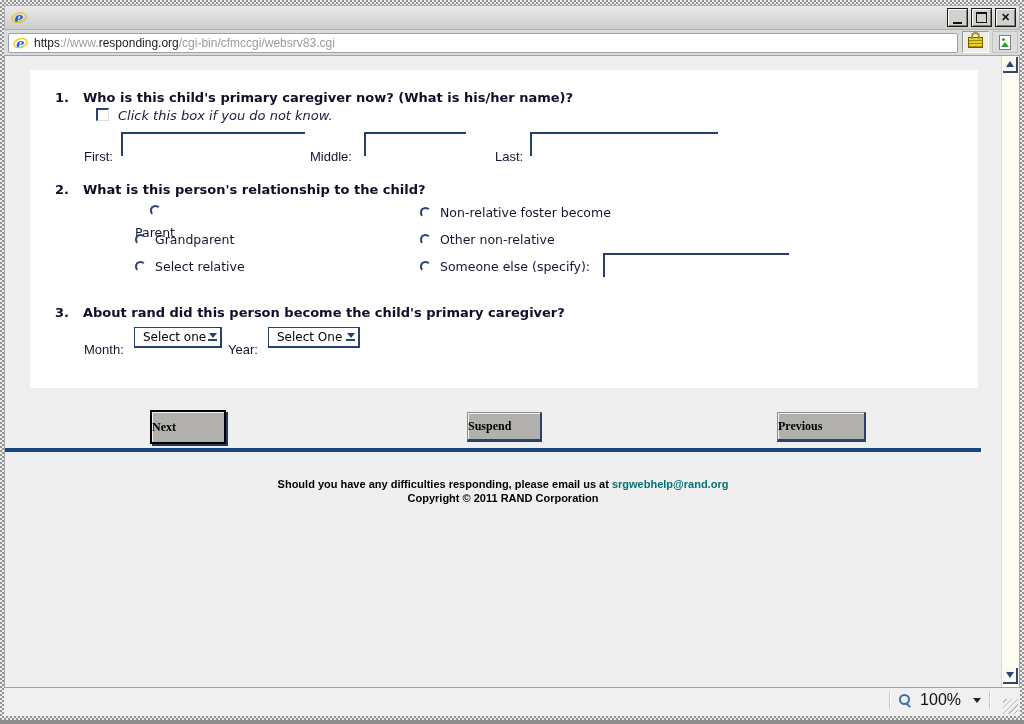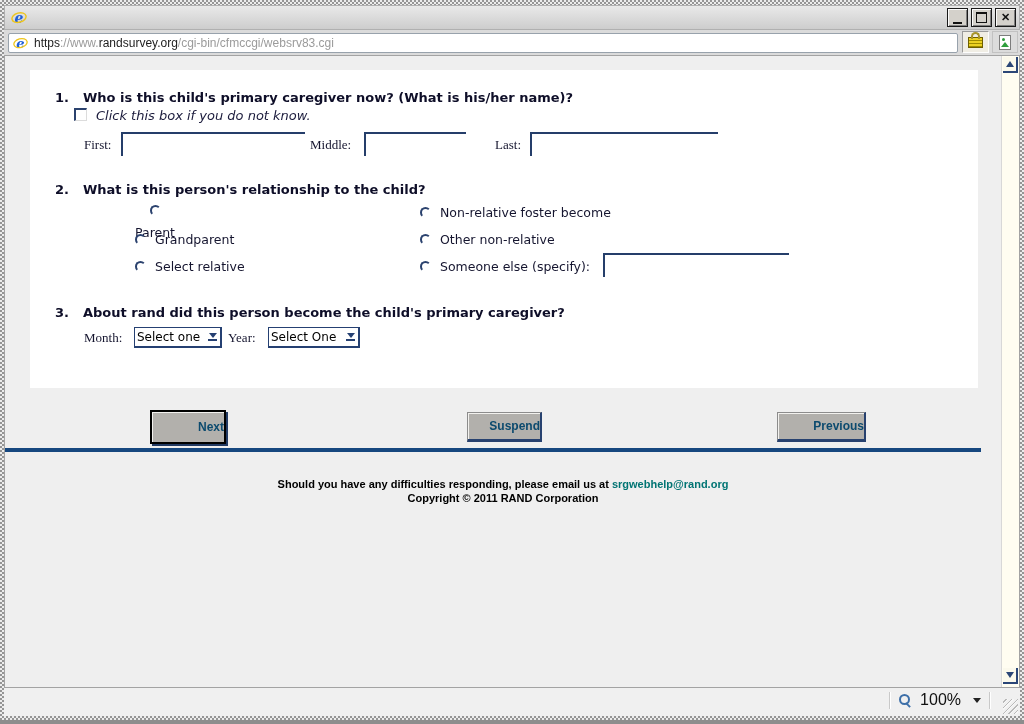--- a/index.html
+++ b/index.html
@@ -60,62 +60,62 @@
   .panel{position:absolute;left:25px;top:14px;width:948px;height:318px;background:#fff;}
 
   .q{position:absolute;display:flex;font-family:"DejaVu Sans",sans-serif;font-weight:bold;font-size:13px;color:#0e0e28;white-space:nowrap;}
   .qnum{width:28px;flex:none;}
 
   .cbrow{position:absolute;display:flex;align-items:flex-start;gap:9px;}
   .cbox{width:13px;height:13px;box-sizing:border-box;background:#fff;cursor:pointer;flex:none;
     border-top:2px solid #2b426e;border-left:2px solid #2b426e;border-right:1px solid #dcdcdc;border-bottom:1px solid #dcdcdc;}
   .ital{font-family:"DejaVu Sans",sans-serif;font-style:italic;font-size:13px;color:#1b1b3c;white-space:nowrap;}
 
-  .flabel{position:absolute;font-family:Liberation Serif, serif;font-size:13px;color:#15152f;white-space:nowrap;}
+  .flabel{position:absolute;font-family:Liberation Sans, sans-serif;font-size:13px;color:#15152f;white-space:nowrap;margin-top:12px;}
   .tinput{
     position:absolute;height:24px;box-sizing:border-box;background:#fff;outline:none;
     border:none;border-top:2px solid #253e6a;border-left:2px solid #253e6a;
     font-family:"DejaVu Sans",sans-serif;font-size:13px;padding:1px 3px;
   }
 
   .optrow{position:absolute;display:flex;align-items:center;gap:9px;cursor:pointer;white-space:nowrap;}
   .radio{width:11px;height:11px;border-radius:50%;box-sizing:border-box;flex:none;
     border:2px solid transparent;border-top-color:#2b426e;border-left-color:#2b426e;}
   .optlabel{font-family:"DejaVu Sans",sans-serif;font-size:12.5px;color:#15152f;}
 
   .sel{
     position:absolute;height:21px;box-sizing:border-box;background:#fff;cursor:pointer;
     border:1px solid #254072;border-right-width:2px;border-bottom-width:2px;
-    display:flex;align-items:center;font-family:"DejaVu Sans",sans-serif;font-size:12px;color:#000;padding-left:2px;white-space:nowrap;
+    display:flex;align-items:center;font-family:"DejaVu Sans",sans-serif;font-size:12px;color:#000;padding-left:8px;white-space:nowrap;
   }
   .sel-arrow{margin-left:auto;margin-right:3px;display:flex;flex-direction:column;align-items:center;gap:1px;}
   .sel-arrow .tri{width:0;height:0;border-left:4px solid transparent;border-right:4px solid transparent;border-top:5px solid #254072;}
   .sel-arrow .bar{width:9px;height:2px;background:#254072;}
 
   .btn{
-    position:absolute;box-sizing:border-box;background:#b2b0ac;color:#0c4a6e;cursor:pointer;
-    font-family:Liberation Sans, sans-serif;font-weight:bold;font-size:12px;
-    display:flex;align-items:center;justify-content:flex-end;
+    position:absolute;box-sizing:border-box;background:#b2b0ac;color:#000000;cursor:pointer;
+    font-family:Liberation Serif, serif;font-weight:bold;font-size:12px;
+    display:flex;align-items:center;justify-content:flex-start;
     border:1px solid #8c8c8c;border-right:2px solid #27416f;border-bottom:3px solid #27416f;
     box-shadow:inset 1px 1px 0 #f2f1ee;
   }
   .btn.focused{border:2px solid #000;border-right-width:2px;border-bottom-width:2px;
     box-shadow:inset 1px 1px 0 #f2f1ee, 2px 2px 0 #223a63;}
   #btn-next{left:145px;top:354px;width:76px;height:34px;}
   #btn-suspend{left:462px;top:356px;width:75px;height:30px;}
   #btn-previous{left:772px;top:356px;width:89px;height:30px;}
 
   .hrline{position:absolute;left:0;top:392px;width:976px;height:4px;background:#16477f;}
   .foot{position:absolute;left:0;width:996px;text-align:center;font-weight:bold;font-size:11px;color:#000;white-space:nowrap;}
   #foot1{top:422px;} #foot2{top:436px;}
   .foot a{color:#007473;cursor:pointer;}
 
   
   #q1{left:50px;top:34px;}
-  #cb-unknown{left:69px;top:52px;}
+  #cb-unknown{left:91px;top:52px;}
   #lbl-first{left:79px;top:81px;}   #input-first{left:116px;top:76px;width:184px;}
   #lbl-middle{left:305px;top:81px;} #input-middle{left:359px;top:76px;width:102px;}
   #lbl-last{left:490px;top:81px;}   #input-last{left:525px;top:76px;width:188px;}
   #q2{left:50px;top:126px;}
   #opt-parent{left:130px;top:149px;flex-direction:column;} #opt-grandparent{left:130px;top:176px;} #opt-other-relative{left:130px;top:203px;}
   #opt-nonrel-foster{left:415px;top:149px;} #opt-other-nonrel{left:415px;top:176px;} #opt-someone-else{left:415px;top:203px;}
   #input-specify{left:598px;top:197px;width:186px;}
   #q3{left:50px;top:249px;}
   #lbl-month{left:79px;top:274px;} #sel-month{left:129px;top:271px;width:88px;}
   #lbl-year{left:223px;top:274px;} #sel-year{left:263px;top:271px;width:92px;}
@@ -164,21 +164,21 @@
   </div>
 
   <div class="addressbar">
     <div class="urlfield">
       <svg width="15" height="15" viewBox="0 0 16 16">
         <text x="8" y="13" text-anchor="middle" font-family="DejaVu Serif, serif" font-style="italic" font-weight="bold" font-size="14" fill="#1f5fd7">e</text>
         <ellipse cx="8" cy="7.6" rx="7.2" ry="4.6" fill="none" stroke="#edc51c" stroke-width="1.4" transform="rotate(-15 8 7.6)"></ellipse>
       </svg>
       <span class="seg dark">https</span>
         <span class="seg gray">://www.</span>
-        <span class="seg dark">randsurvey.org</span>
+        <span class="seg dark">responding.org</span>
         <span class="seg gray">/cgi-bin/cfmccgi/websrv83.cgi</span>
     </div>
     <div class="lockbtn">
       <div class="lock-body"></div>
     </div>
     <div class="pagebtn">
       <div class="page-ico"></div>
     </div>
   </div>
 

